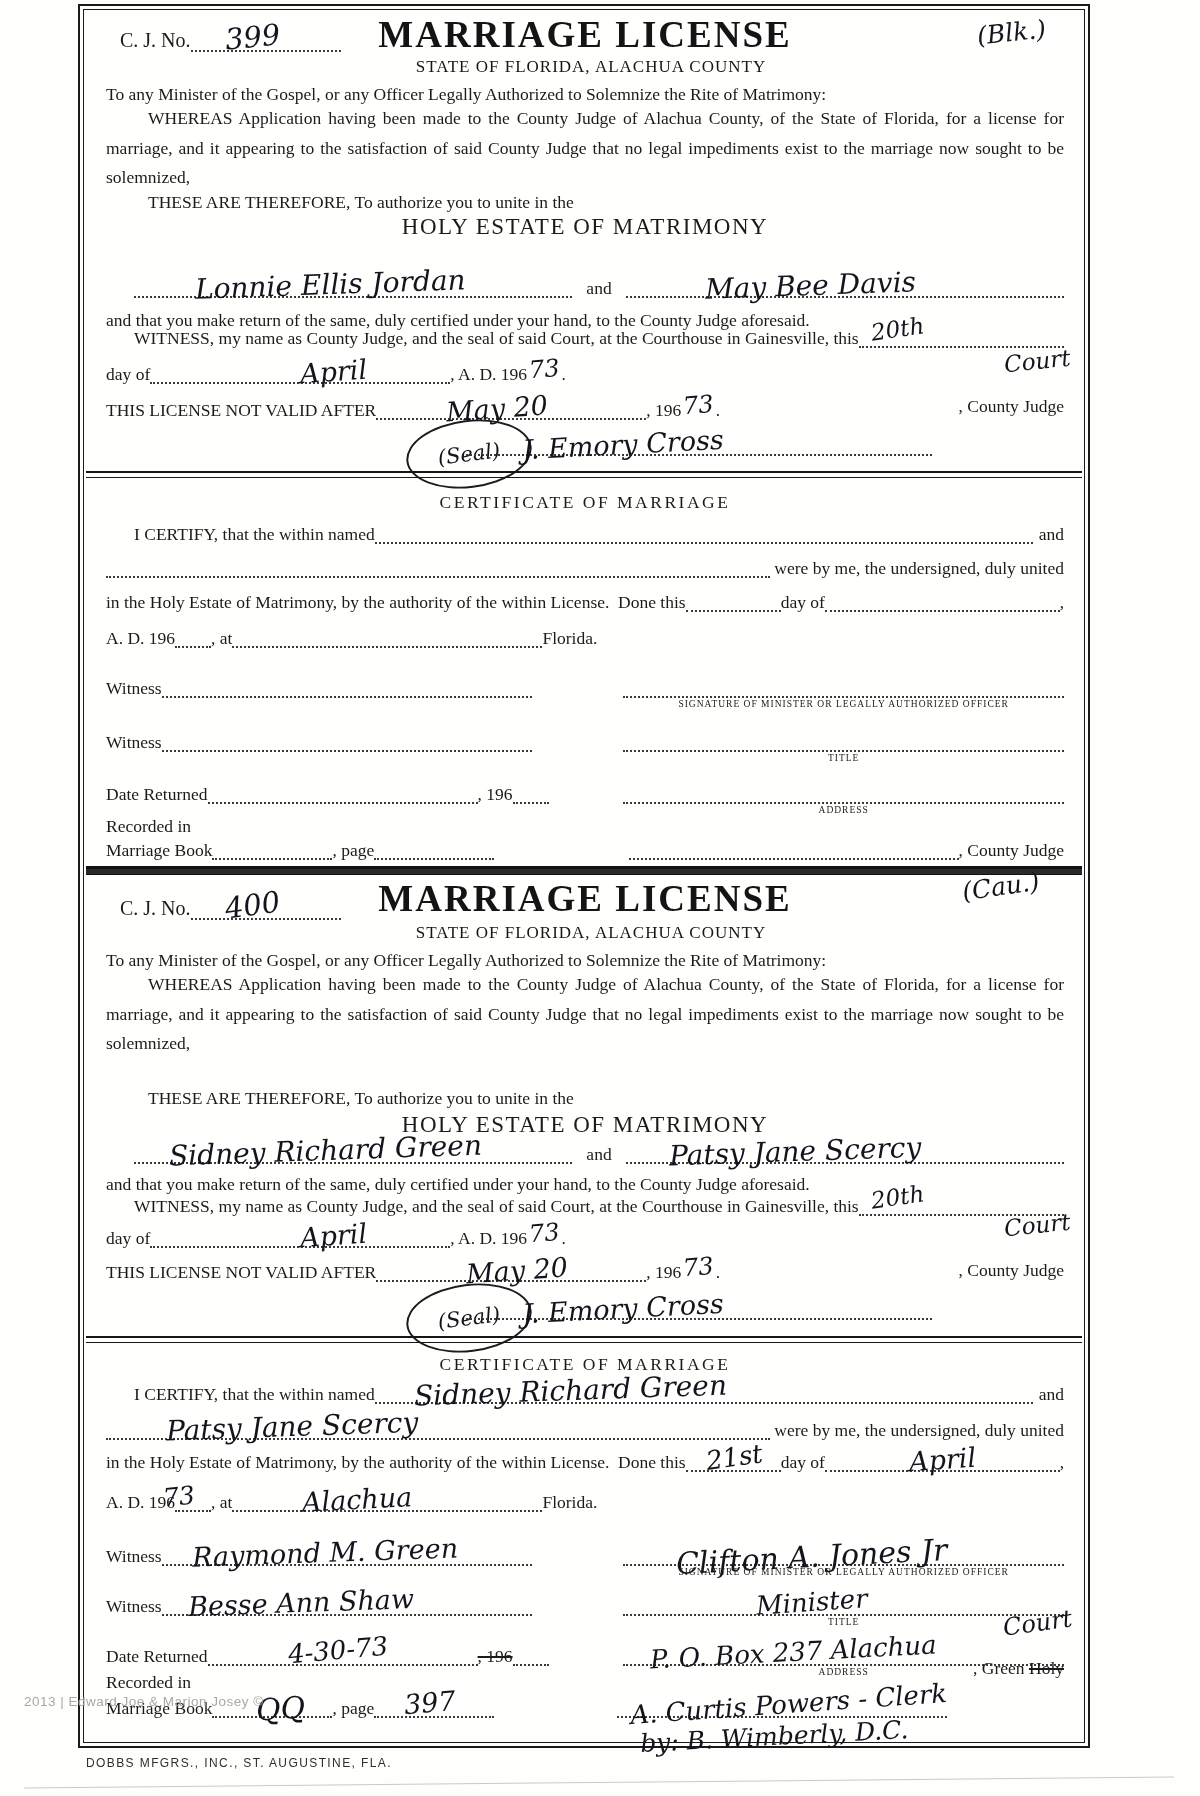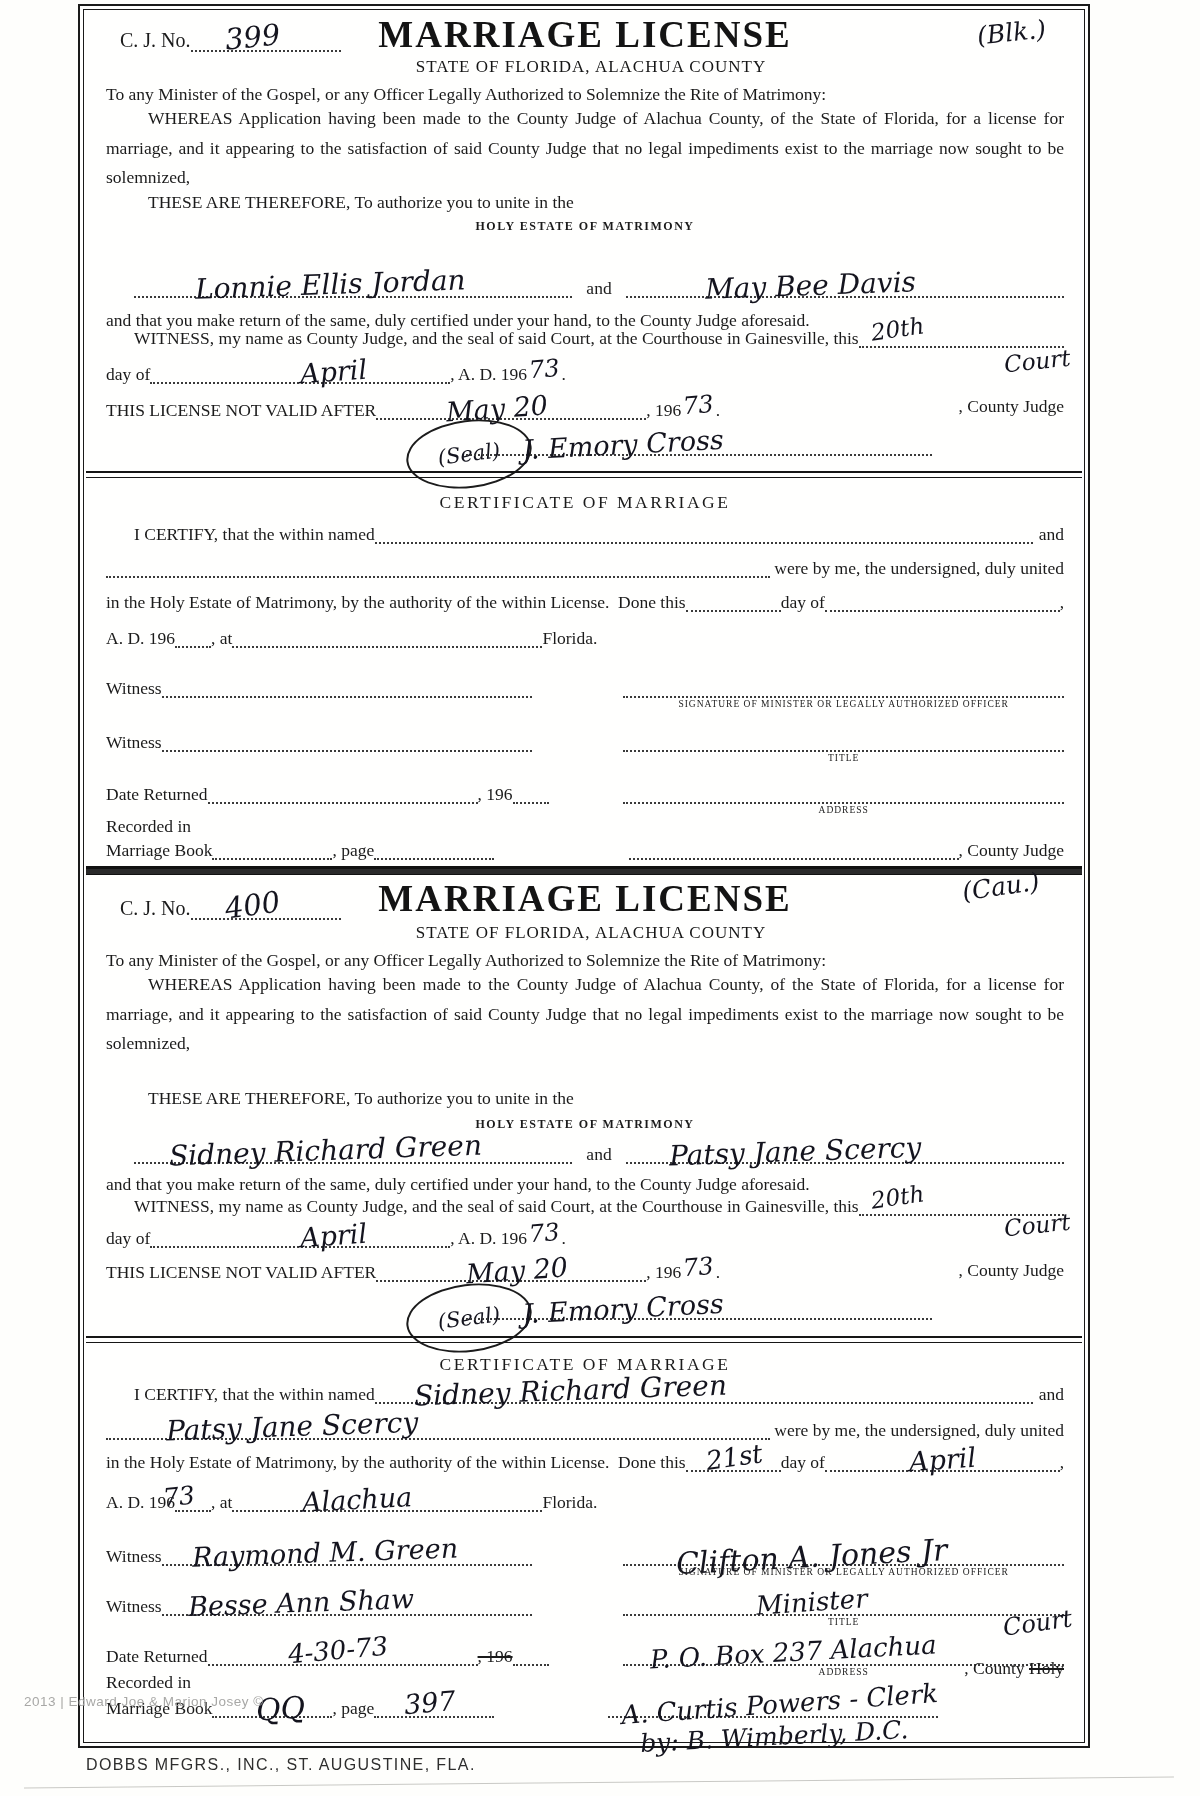--- a/index.html
+++ b/index.html
@@ -16,37 +16,37 @@
   }
   .row{position:absolute;left:26px;right:24px;display:flex;align-items:flex-end;font-size:17.5px;line-height:1.15;}
   .plain{white-space:pre;}
   .grow{flex:1;}
   .sp{display:inline-block;}
   .dl{border-bottom:2px dotted #3a3a3a;position:relative;align-self:flex-end;height:0;}
   .dl2{border-bottom:2px dotted #3a3a3a;position:relative;}
   .center{text-align:center;}
   .doc-title{font-size:37px;font-weight:700;letter-spacing:2px;font-family:"Liberation Serif",serif;color:#141414;}
   .doc-sub{font-size:17px;letter-spacing:1px;font-weight:400;color:#161616;margin-left:12px;}
-  .holy{font-size:12px;font-weight:700;letter-spacing:1.5px;}
+  .holy{font-size:23px;font-weight:400;letter-spacing:1.5px;}
   .cert-title{font-size:17.5px;letter-spacing:2.5px;}
   .para{position:absolute;left:26px;right:24px;font-size:17.5px;line-height:29.5px;text-align:justify;}
   .hw{font-family:"DejaVu Serif",serif;font-style:italic;color:#14141e;white-space:nowrap;display:inline-block;}
   .hw-on{position:absolute;bottom:-7px;}
   .rcol{width:46%;position:relative;}
   .rcol .cap{position:absolute;top:3px;left:0;right:0;text-align:center;font-size:9.5px;letter-spacing:1px;color:#222;font-family:"Liberation Serif",serif;white-space:nowrap;}
   .rule2{position:absolute;left:6px;right:6px;height:4px;border-top:2px solid #161616;border-bottom:1px solid #161616;}
   .rule-heavy{position:absolute;left:6px;right:6px;height:5px;border-top:3px solid #111;border-bottom:1px solid #111;background:#2a2a2a;}
   .seal-ellipse{
     position:absolute;width:122px;height:64px;border:2px solid #1c1c1c;border-radius:50%;
     display:flex;align-items:center;justify-content:center;transform:rotate(-7deg);background:transparent;
   }
   .strike{text-decoration:line-through;text-decoration-thickness:2px;}
   .cjlabel{font-size:20px;}
   .watermark{position:absolute;font-family:"Liberation Sans",sans-serif;font-size:13.5px;color:#a8a8a6;letter-spacing:0.5px;}
-  .printer{position:absolute;font-family:"Liberation Sans",sans-serif;font-size:16px;letter-spacing:1.4px;color:#2e2e2e;}
+  .printer{position:absolute;font-family:"Liberation Sans",sans-serif;font-size:12px;letter-spacing:1.4px;color:#2e2e2e;}
   .scan-line{position:absolute;top:1782px;left:24px;width:1150px;border-top:1px solid #c9c9c5;transform:rotate(-0.55deg);}
 </style>
 </head>
 <body>
 
 <div class="doc-frame">
 
   <div class="row" style="top:8px;display:block;text-align:center;">
     <span class="doc-title">MARRIAGE LICENSE</span>
   </div>
@@ -380,21 +380,21 @@
     </span>
     <span class="plain">, page</span>
     <span class="dl" style="width:120px;">
       <span class="hw hw-on" style="left:30px;bottom:-2px;font-size:27px;transform:rotate(-5deg);">397</span>
     </span>
     <span class="grow"></span>
     <span class="dl" style="width:330px;">
       <span class="hw hw-on" style="left:4%;bottom:-4px;font-size:26px;transform:rotate(-4deg);">A. Curtis Powers - Clerk</span>
     </span>
     <span class="plain" style="position:relative;">
-      <span>, County </span><span class="strike">Holy</span>
+      <span>, Green </span><span class="strike">Holy</span>
       <span class="hw" style="position:absolute;top:-28px;right:-8px;font-size:24px;transform:rotate(-8deg);">Court</span>
     </span>
   </div>
 
   <div class="hw" style="position:absolute;top:1716px;left:560px;font-size:25px;transform:rotate(-3deg);">by: B. Wimberly, D.C.</div>
 
 </div>
 
 <div class="watermark" style="top:1694px;left:24px;">2013 | Edward Joe &amp; Marion Josey ©</div>
 <div class="printer" style="top:1756px;left:86px;">DOBBS MFGRS., INC., ST. AUGUSTINE, FLA.</div>

